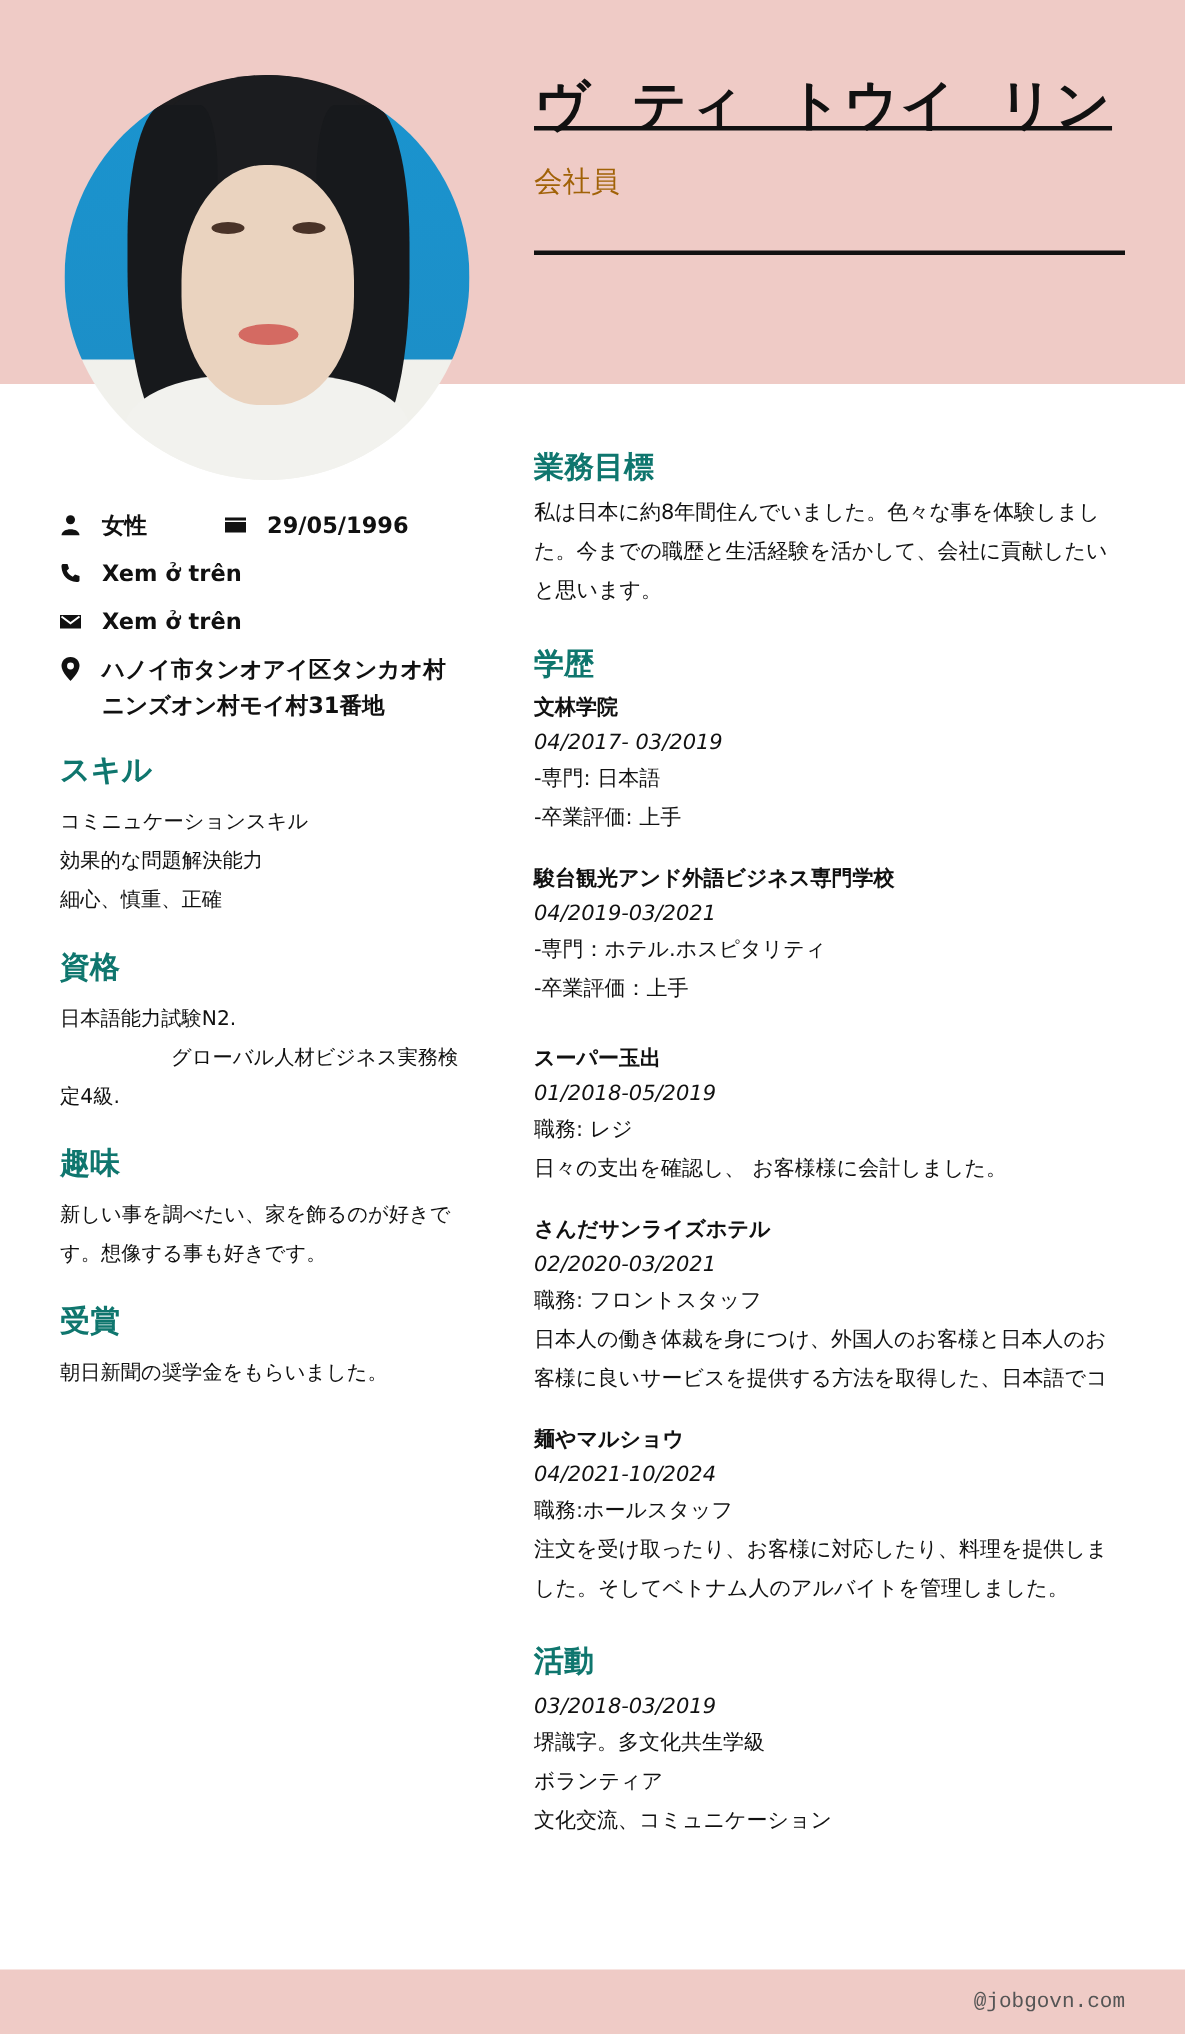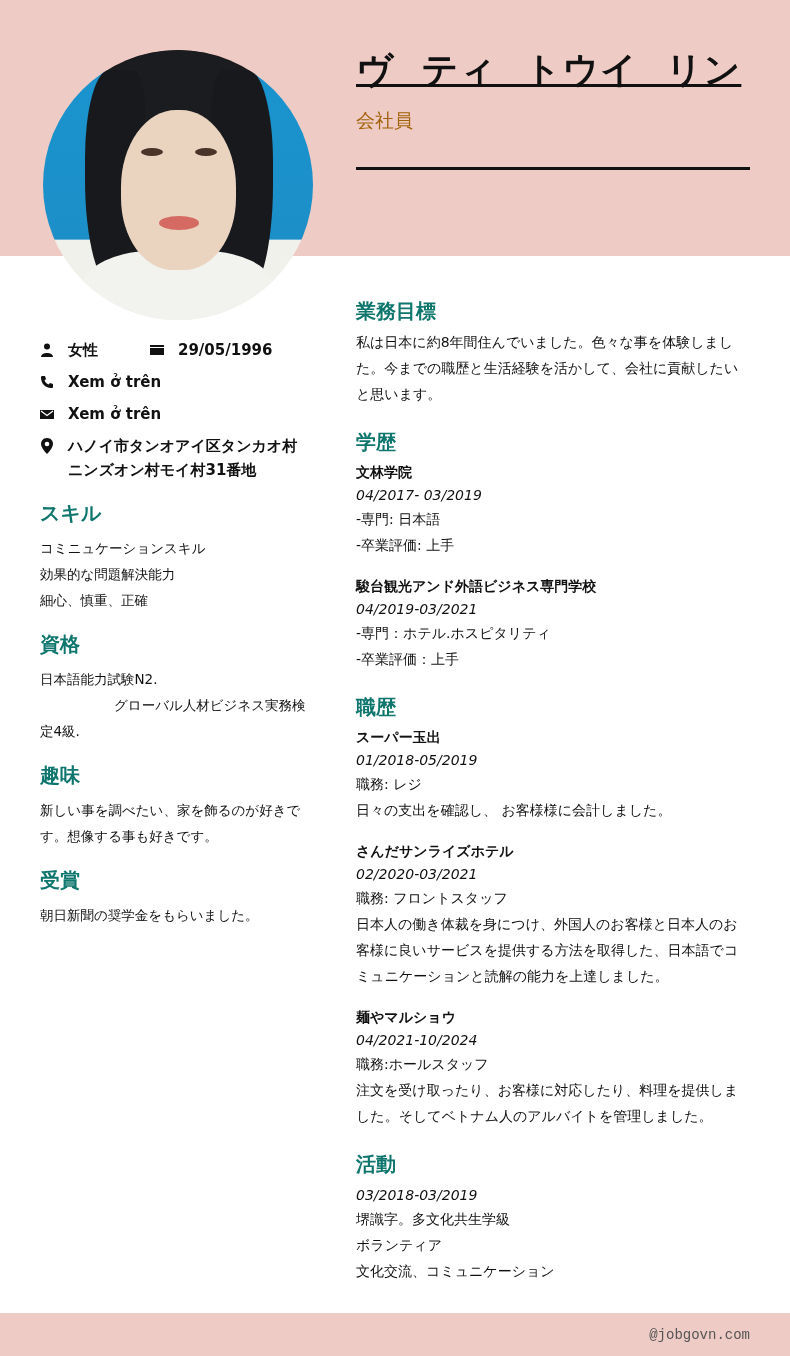--- a/index.html
+++ b/index.html
@@ -151,34 +151,32 @@
     </div>
     <div class="entry" style="margin-bottom:0">
       <div class="entry-title">駿台観光アンド外語ビジネス専門学校</div>
       <div class="entry-date">04/2019-03/2021</div>
       <div class="entry-line">-専門：ホテル.ホスピタリティ</div>
       <div class="entry-line">-卒業評価：上手</div>
     </div>
   </div>
 
   <div class="sec">
-    <div class="section-h">職歴</div>
     <div class="entry">
       <div class="entry-title">スーパー玉出</div>
       <div class="entry-date">01/2018-05/2019</div>
       <div class="entry-line">職務: レジ</div>
       <div class="entry-line">日々の支出を確認し、 お客様様に会計しました。</div>
     </div>
     <div class="entry">
       <div class="entry-title">さんだサンライズホテル</div>
       <div class="entry-date">02/2020-03/2021</div>
       <div class="entry-line">職務: フロントスタッフ</div>
       <div class="entry-line">日本人の働き体裁を身につけ、外国人のお客様と日本人のお</div>
       <div class="entry-line">客様に良いサービスを提供する方法を取得した、日本語でコ</div>
-      <div class="entry-line">ミュニケーションと読解の能力を上達しました。</div>
     </div>
     <div class="entry" style="margin-bottom:0">
       <div class="entry-title">麺やマルショウ</div>
       <div class="entry-date">04/2021-10/2024</div>
       <div class="entry-line">職務:ホールスタッフ</div>
       <div class="entry-line">注文を受け取ったり、お客様に対応したり、料理を提供しま</div>
       <div class="entry-line">した。そしてベトナム人のアルバイトを管理しました。</div>
     </div>
   </div>
 

